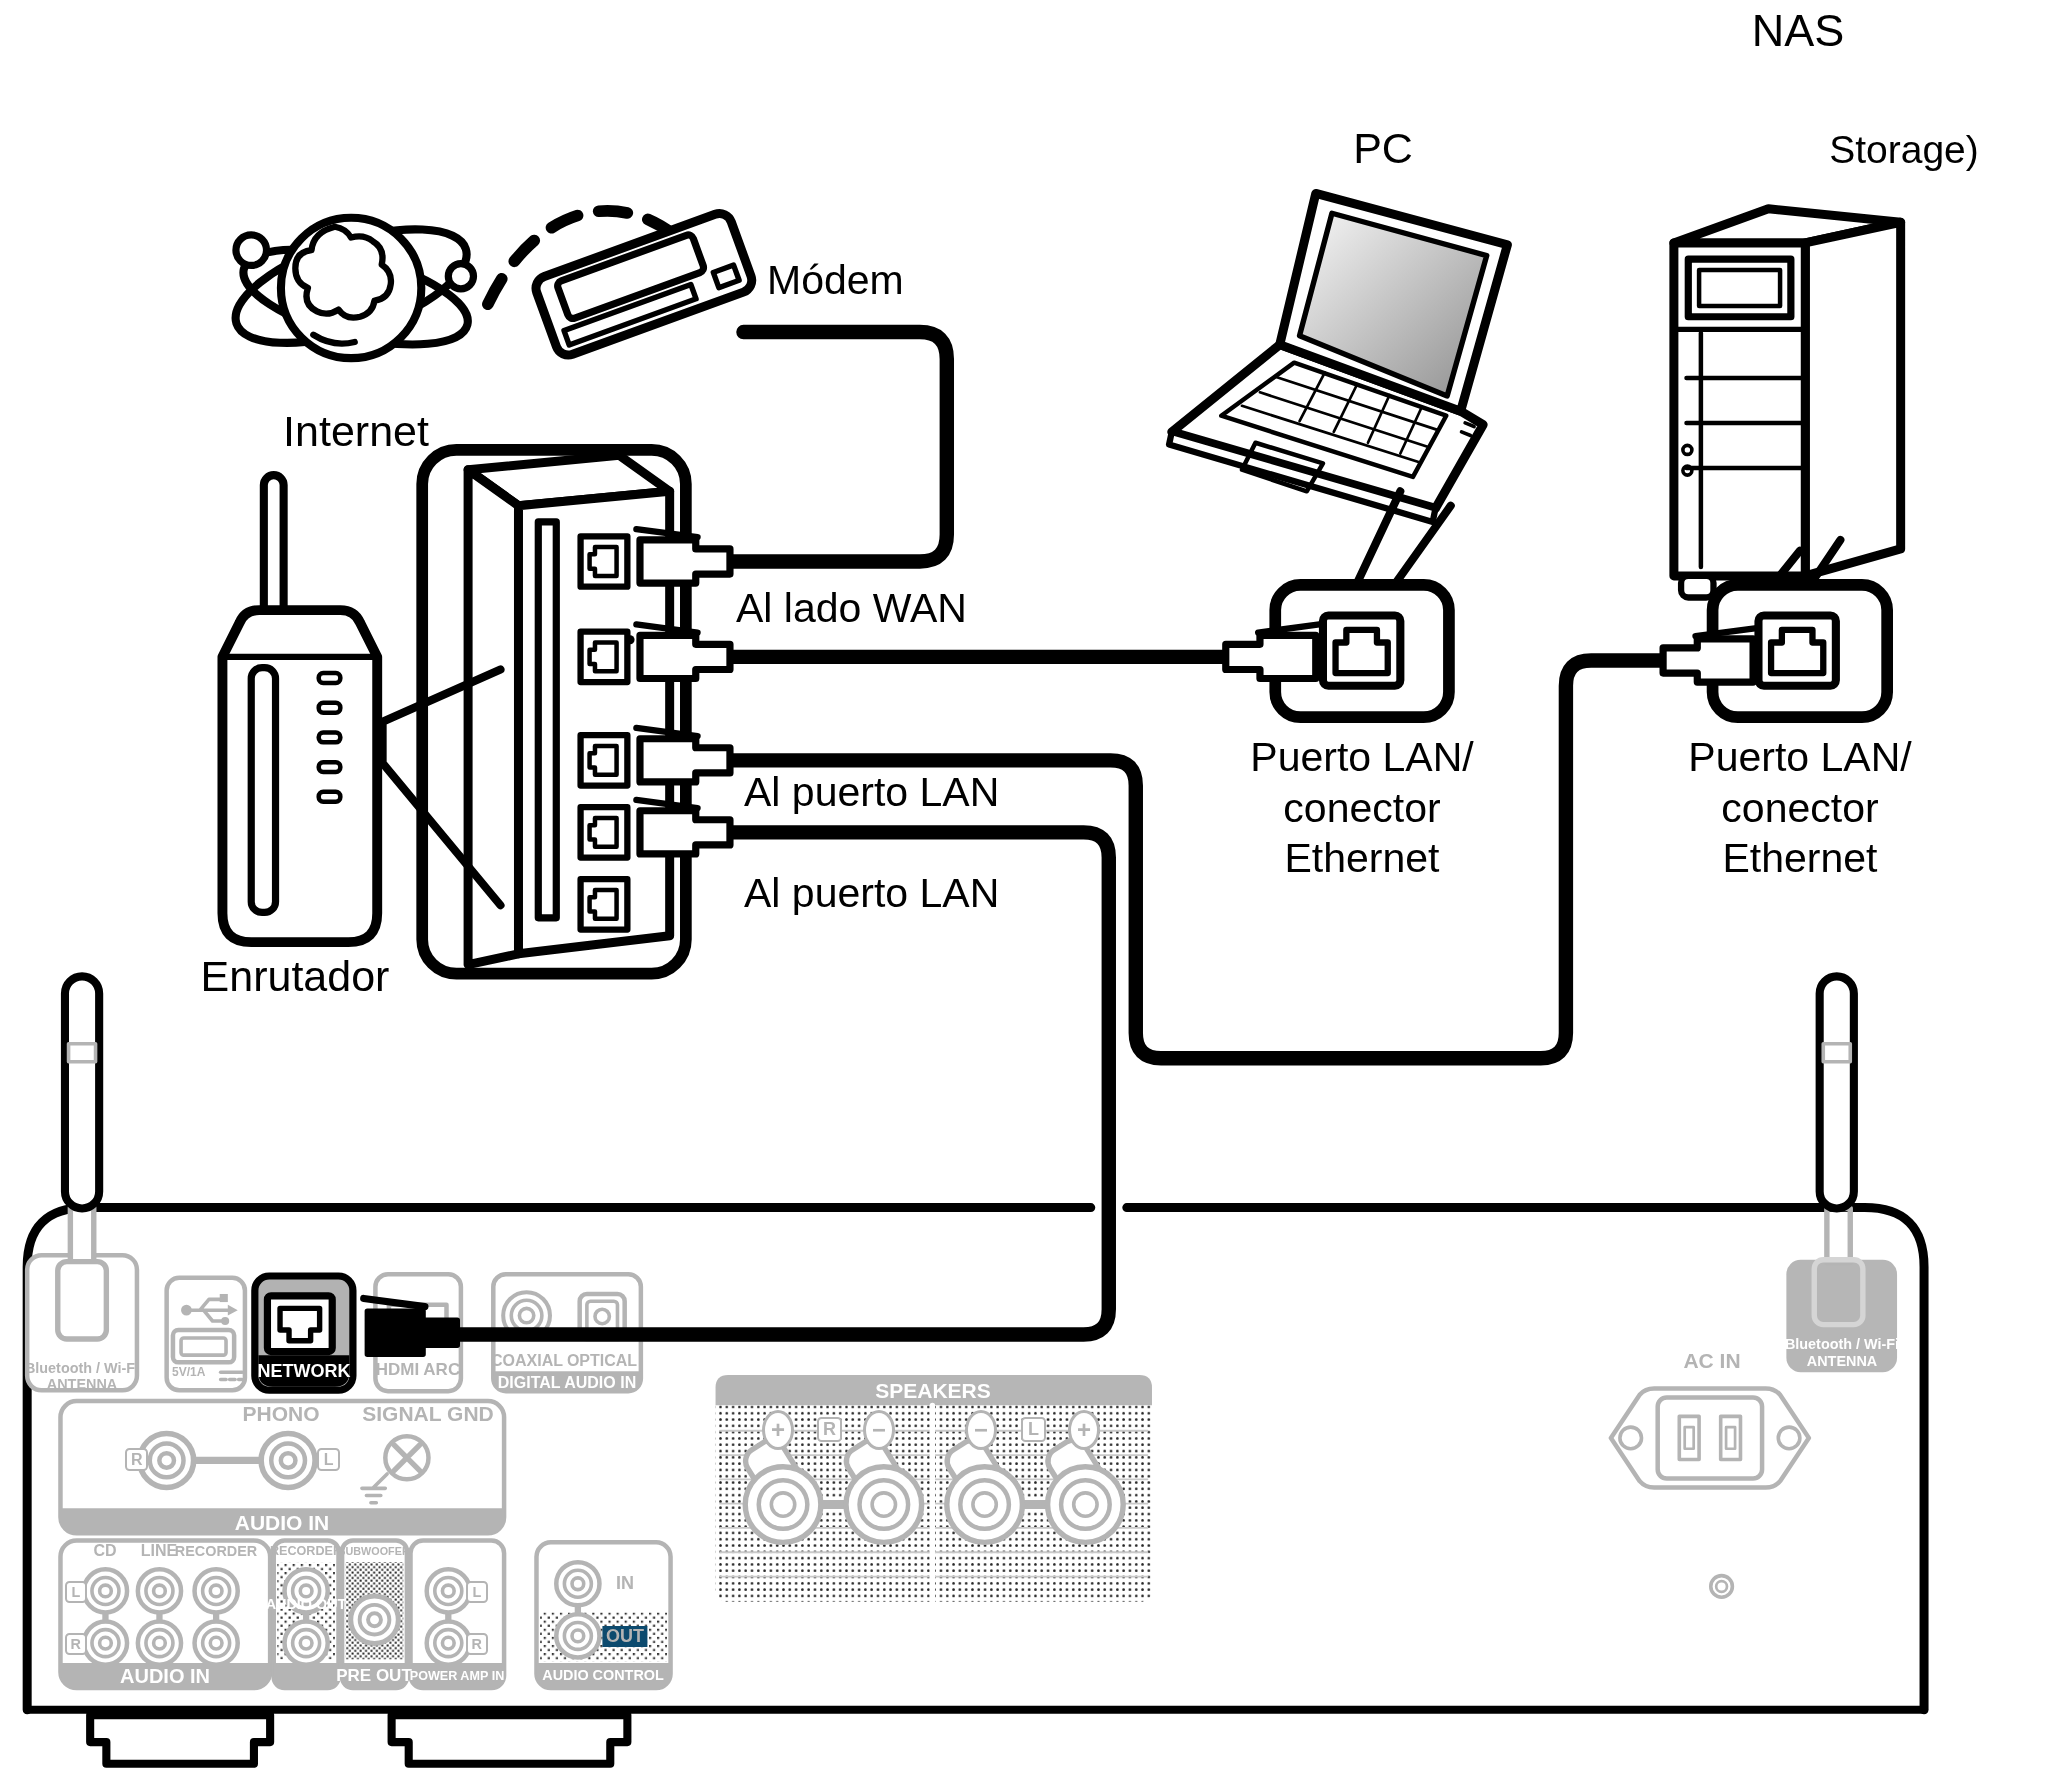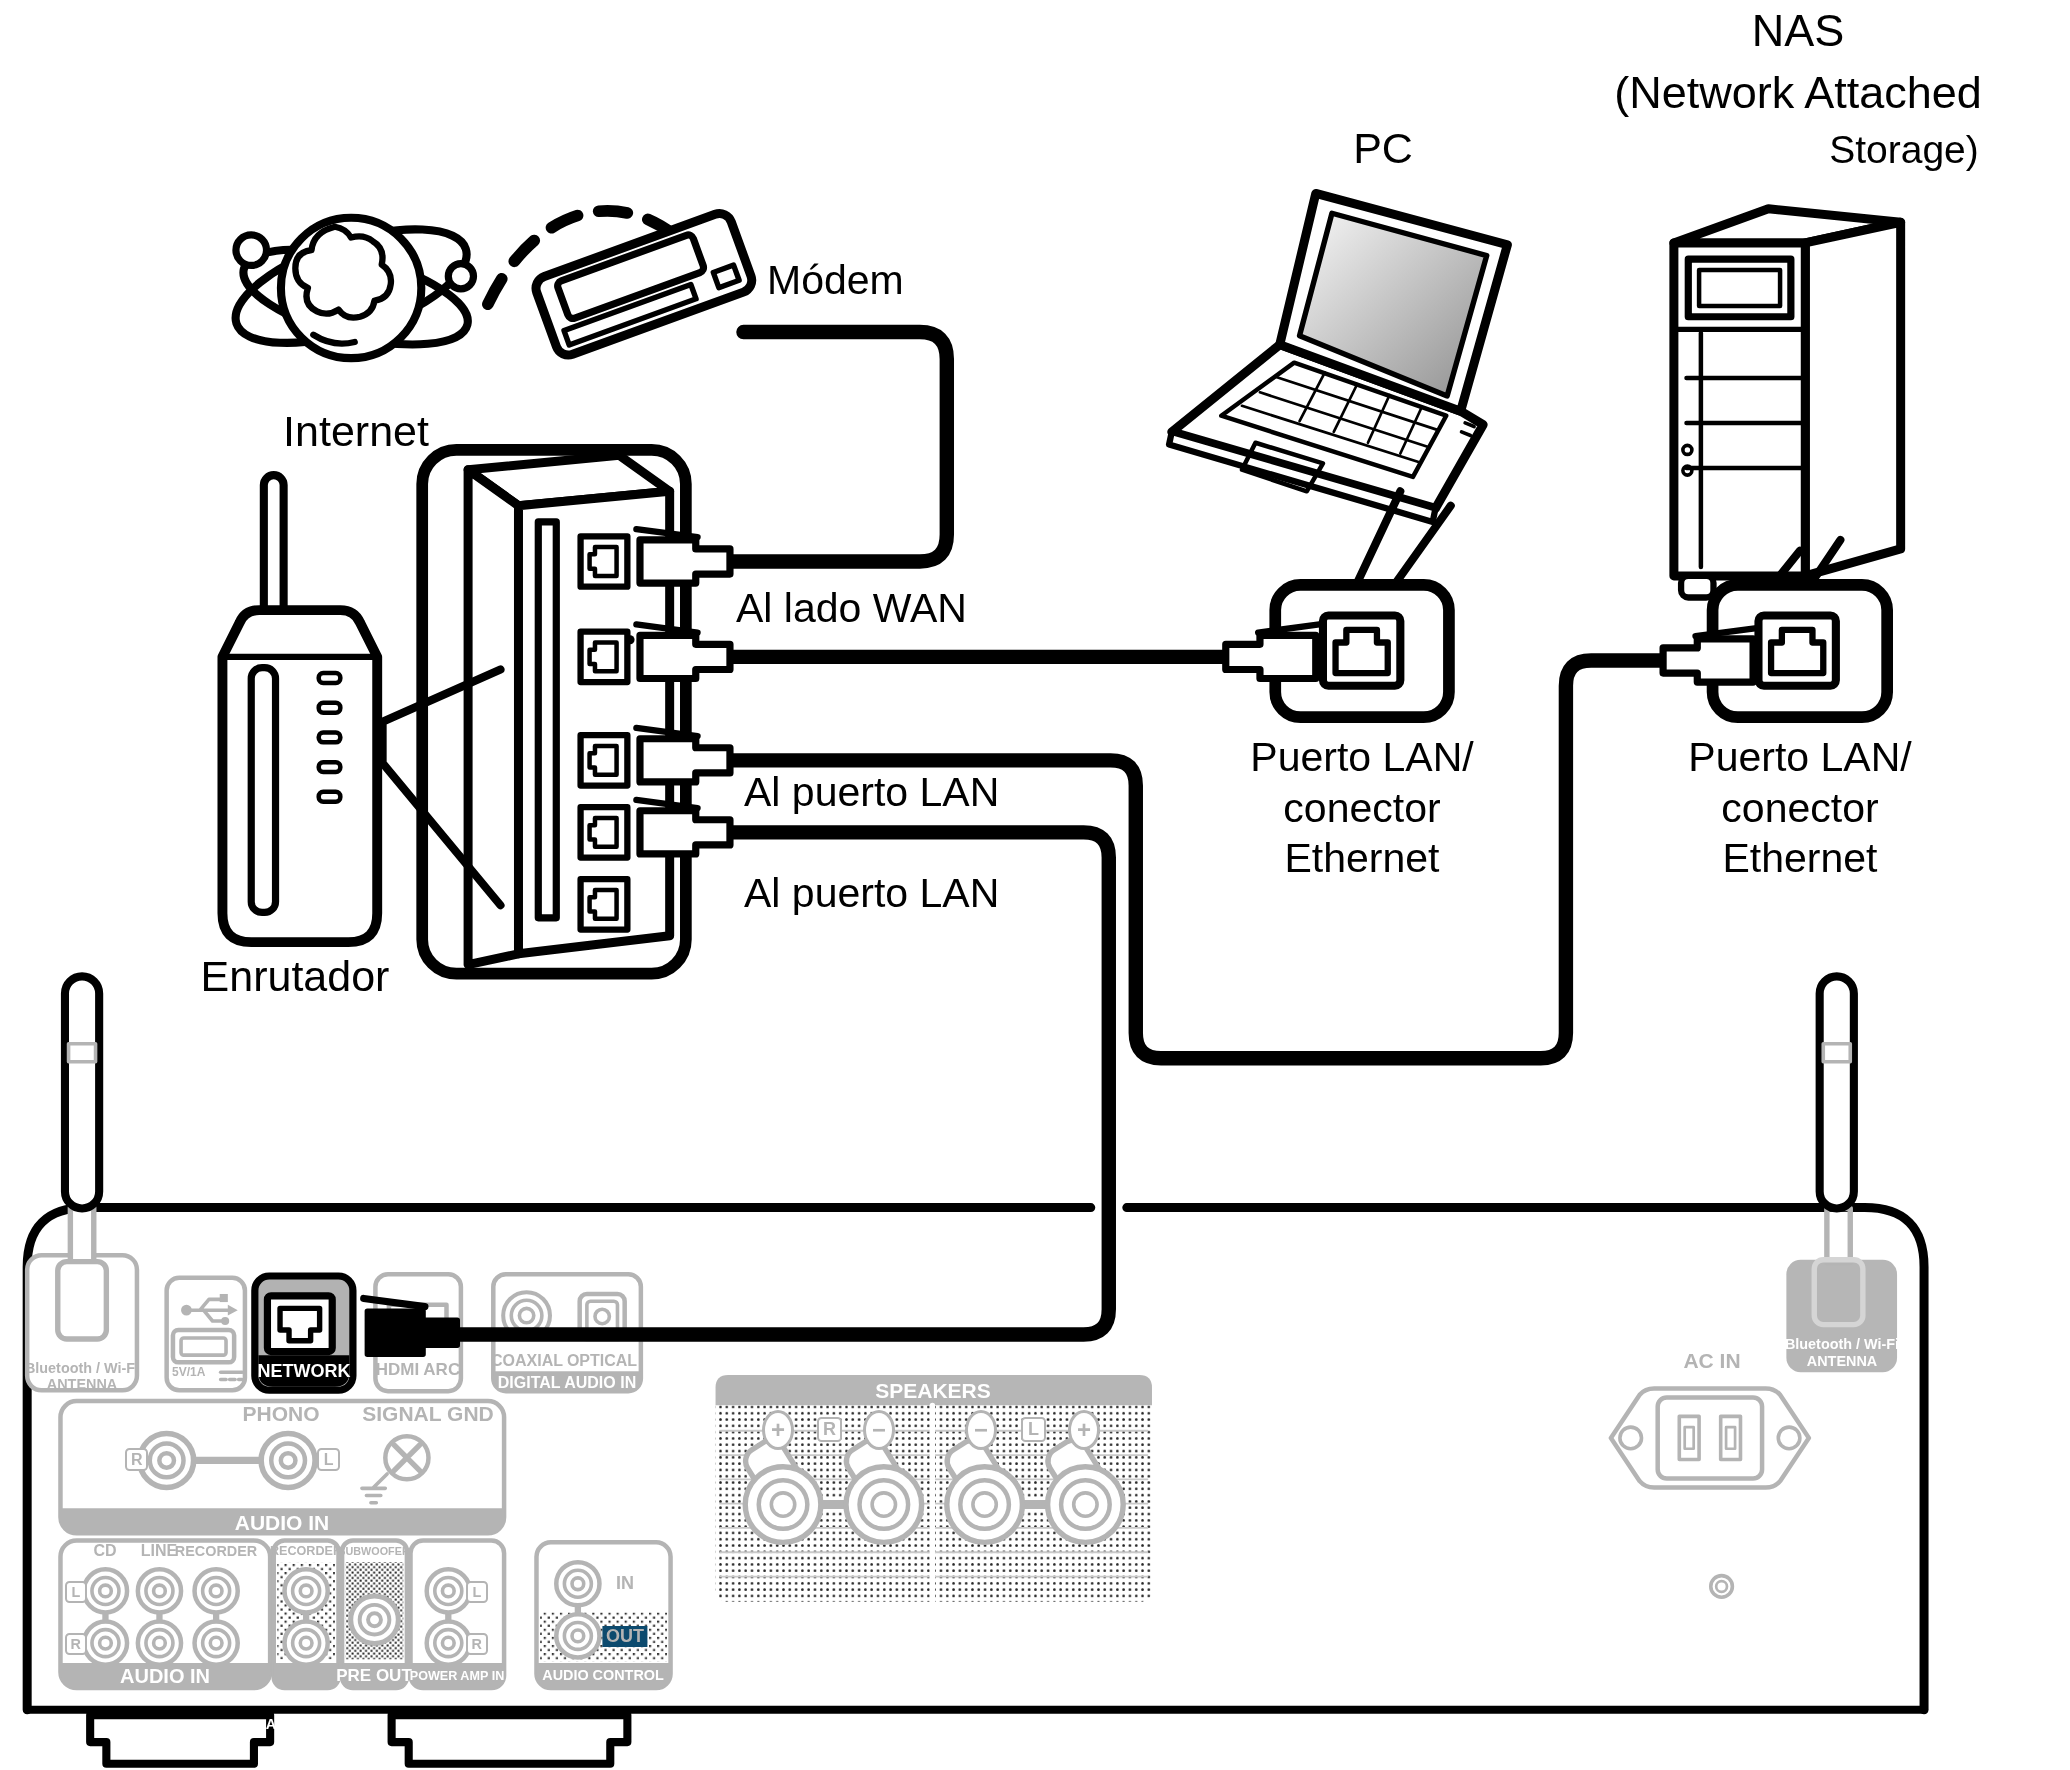--- a/index.html
+++ b/index.html
@@ -344,21 +344,20 @@
 
 <div class="lbl c" style="left:356px;top:407px;font-size:43px;">Internet</div>
 <div class="lbl" style="left:767px;top:257px;">Módem</div>
 <div class="lbl" style="left:736px;top:585px;">Al lado WAN</div>
 <div class="lbl" style="left:744px;top:769px;">Al puerto LAN</div>
 <div class="lbl" style="left:744px;top:870px;">Al puerto LAN</div>
 <div class="lbl c" style="left:295px;top:952px;font-size:43px;">Enrutador</div>
 <div class="lbl c" style="left:1383px;top:124px;font-size:43px;">PC</div>
 
 <div class="lbl c" style="left:1798px;top:5.4px;font-size:45px;">NAS</div>
-<div class="lbl c" style="left:1798px;top:67px;font-size:45px;">(Network Attached</div>
 <div class="lbl c" style="left:1904px;top:128px;font-size:39px;text-align:center;">Storage)</div>
 
 <div class="lbl c" style="left:1362px;top:734px;">Puerto LAN/</div>
 <div class="lbl c" style="left:1362px;top:785px;">conector</div>
 <div class="lbl c" style="left:1362px;top:835px;">Ethernet</div>
 
 <div class="lbl c" style="left:1800px;top:734px;">Puerto LAN/</div>
 <div class="lbl c" style="left:1800px;top:785px;">conector</div>
 <div class="lbl c" style="left:1800px;top:835px;">Ethernet</div>
 
@@ -382,21 +381,21 @@
 <div class="glabel c" style="left:216px;top:1543px;font-size:14.4px;">RECORDER</div>
 <div class="glabel c" style="left:306px;top:1544px;font-size:12.6px;">RECORDER</div>
 <div class="glabel c" style="left:374px;top:1545px;font-size:10.8px;">SUBWOOFER</div>
 
 <div class="badge" style="left:65px;top:1581px;width:21.6px;height:21.6px;">L</div>
 <div class="badge" style="left:65px;top:1633px;width:21.6px;height:21.6px;">R</div>
 <div class="badge" style="left:466px;top:1581px;width:21.6px;height:21.6px;">L</div>
 <div class="badge" style="left:466px;top:1633px;width:21.6px;height:21.6px;">R</div>
 
 <div class="wlabel c" style="left:165px;top:1665px;font-size:20px;">AUDIO IN</div>
-<div class="wlabel c" style="left:306px;top:1716px;font-size:14.4px;">AUDIO OUT</div>
+<div class="wlabel c" style="left:306px;top:1596px;font-size:14.4px;">AUDIO OUT</div>
 <div class="wlabel c" style="left:374px;top:1666px;font-size:17px;">PRE OUT</div>
 <div class="wlabel c" style="left:457px;top:1669px;font-size:12.6px;">POWER AMP IN</div>
 
 <div class="glabel c" style="left:625px;top:1573px;font-size:18px;">IN</div>
 <div class="glabel c chip" style="left:625px;top:1626px;font-size:18px;">OUT</div>
 <div class="wlabel c" style="left:603px;top:1667px;font-size:14.4px;">AUDIO CONTROL</div>
 
 <div class="wlabel c" style="left:933px;top:1379px;font-size:21px;">SPEAKERS</div>
 <div class="oval" style="left:762px;top:1410px;">+</div>
 <div class="badge" style="left:817px;top:1417px;width:25px;height:25px;font-size:18px;">R</div>

